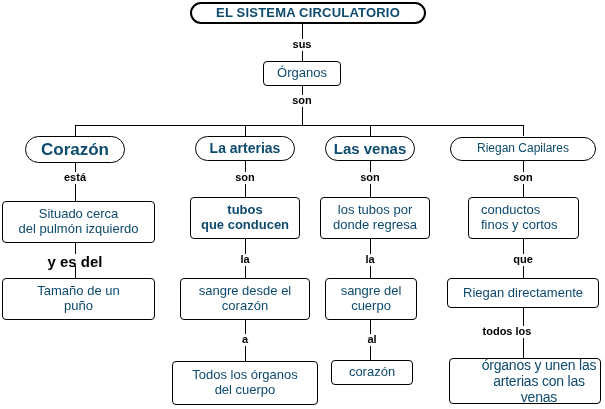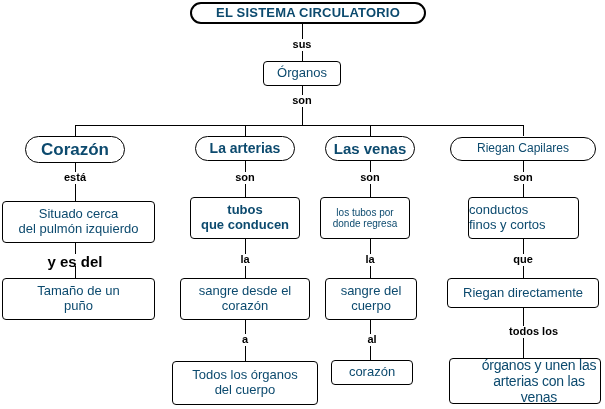--- a/index.html
+++ b/index.html
@@ -33,21 +33,21 @@
   }
   .node.pill     { border-radius: 999px; }
   .node.rounded  { border-radius: 4px; }
   .node.bold     { font-weight: bold; }
   .node.title {
     border-radius: 999px;
     border-width: 2px;
     font-weight: bold;
     letter-spacing: 0.2px;
   }
-  .node.leftish { justify-content: flex-start; text-align: left; }
+  .node.leftish { justify-content: flex-start; text-align: left; padding-left: 12px; }
   .node.condensed { font-stretch: condensed; letter-spacing: -0.2px; padding-left: 28px; }
 
   
   .vline {
     position: absolute;
     width: 1px;
     background: #000000;
   }
   .hline {
     position: absolute;
@@ -128,21 +128,21 @@
 
   <div class="node rounded" style="left:172px; top:361px; width:146px; height:44px; font-size:13px;">Todos los órganos
 del cuerpo</div>
 
   <div class="node pill bold" style="left:325px; top:136px; width:90px; height:25px; font-size:15px;">Las venas</div>
 
   <div class="vline" style="left:370px; top:161px; height:11px;"></div>
   <div class="linklabel" style="left:340px; top:172px; width:60px; font-size:11px;">son</div>
   <div class="vline" style="left:370px; top:184px; height:13px;"></div>
 
-  <div class="node rounded" style="left:320px; top:197px; width:90px; height:42px; font-size:10px;">los tubos por
+  <div class="node rounded" style="left:320px; top:197px; width:110px; height:42px; font-size:13px;">los tubos por
 donde regresa</div>
 
   <div class="vline" style="left:370px; top:239px; height:15px;"></div>
   <div class="linklabel" style="left:345px; top:254px; width:50px; font-size:11px;">la</div>
   <div class="vline" style="left:370px; top:266px; height:12px;"></div>
 
   <div class="node rounded" style="left:325px; top:278px; width:92px; height:42px; font-size:13px;">sangre del
 cuerpo</div>
 
   <div class="vline" style="left:370px; top:320px; height:14px;"></div>
@@ -160,19 +160,19 @@
   <div class="node rounded leftish" style="left:468px; top:197px; width:111px; height:42px; font-size:13px;">conductos
 finos y cortos</div>
 
   <div class="vline" style="left:523px; top:239px; height:15px;"></div>
   <div class="linklabel" style="left:498px; top:254px; width:50px; font-size:11px;">que</div>
   <div class="vline" style="left:523px; top:266px; height:12px;"></div>
 
   <div class="node rounded" style="left:447px; top:278px; width:152px; height:30px; font-size:13px;">Riegan directamente</div>
 
   <div class="vline" style="left:523px; top:308px; height:18px;"></div>
-  <div class="linklabel" style="left:488px; top:326px; width:70px; font-size:11px;text-align:right;">todos los</div>
+  <div class="linklabel" style="left:472px; top:326px; width:70px; font-size:11px;">todos los</div>
   <div class="vline" style="left:523px; top:338px; height:20px;"></div>
 
   <div class="node rounded condensed" style="left:449px; top:358px; width:152px; height:46px; font-size:14px;">órganos y unen las
 arterias con las venas</div>
 
 </div>
 
 </body></html>

